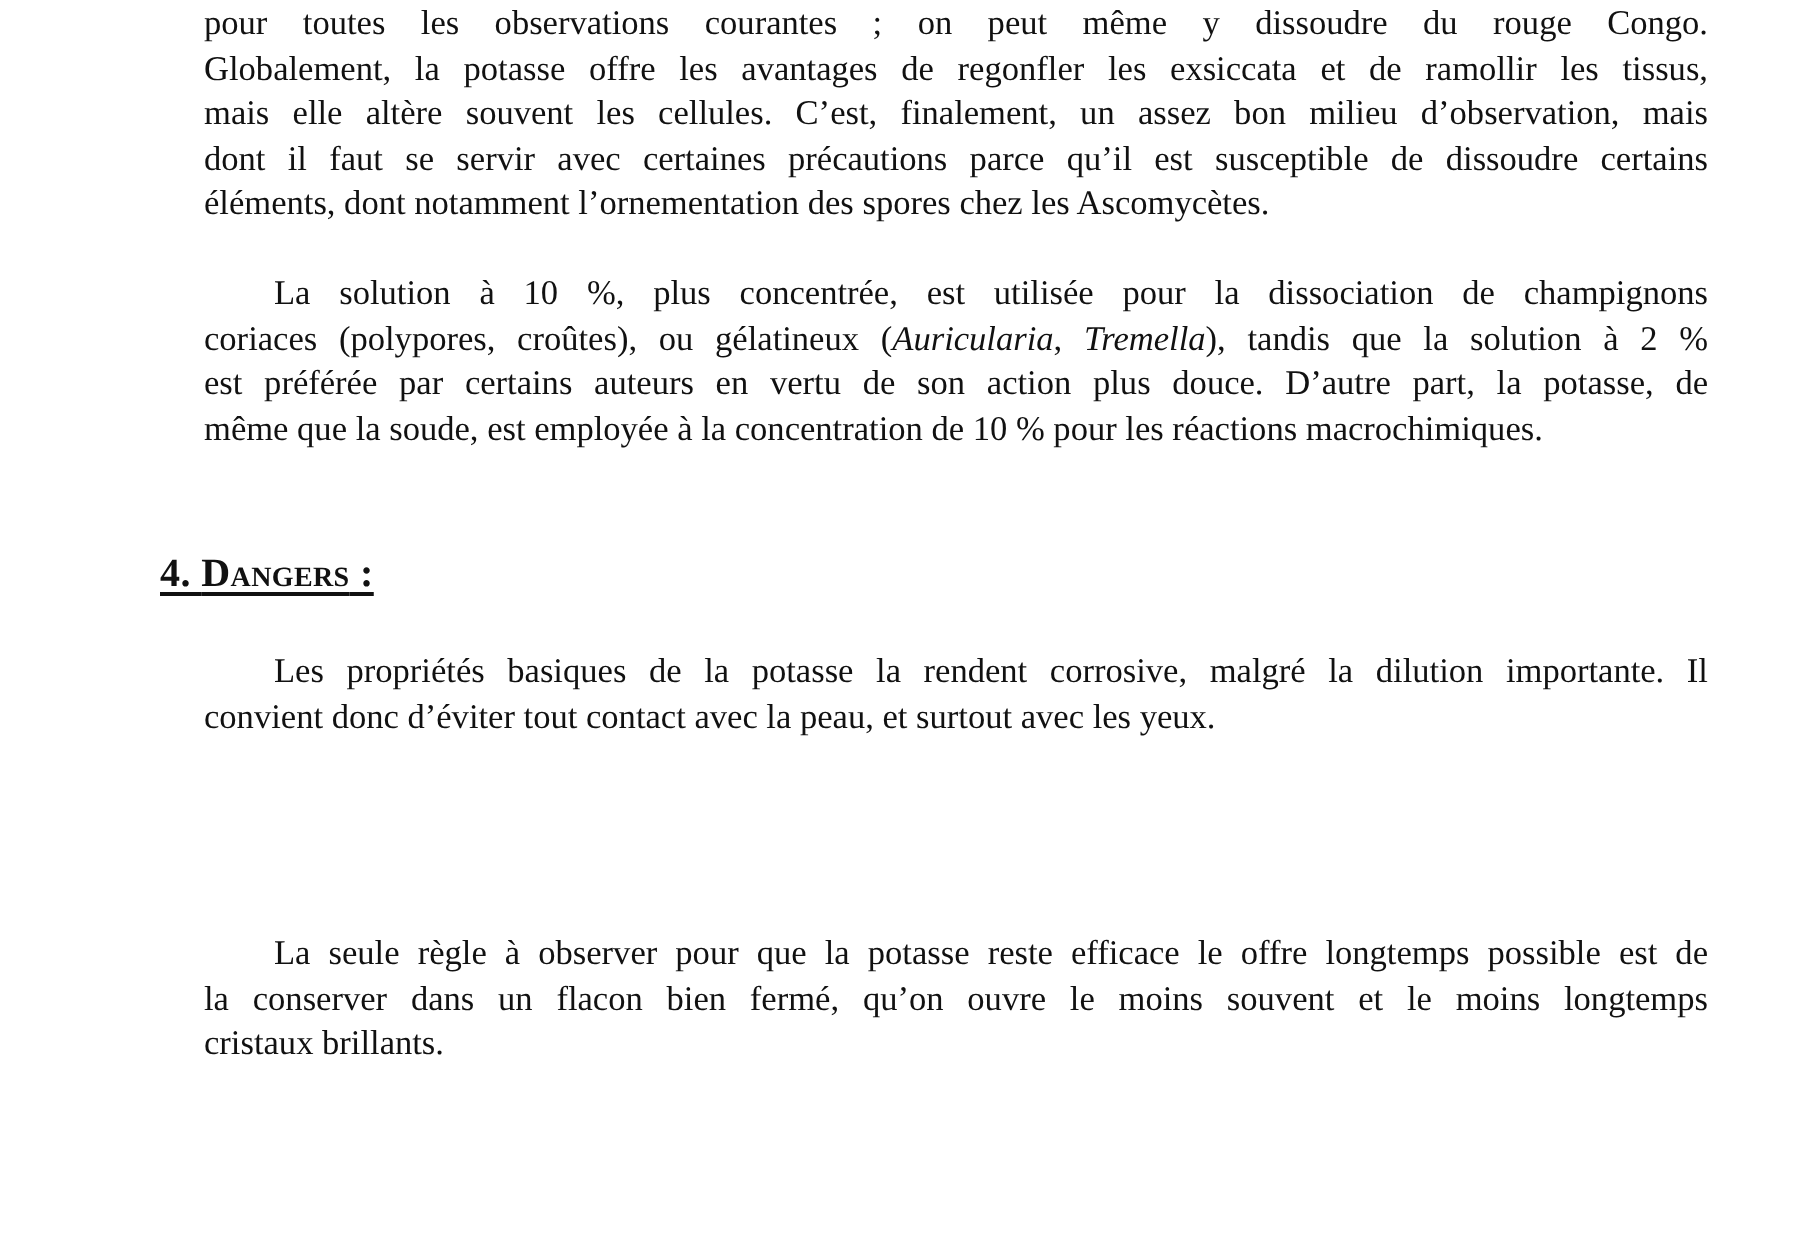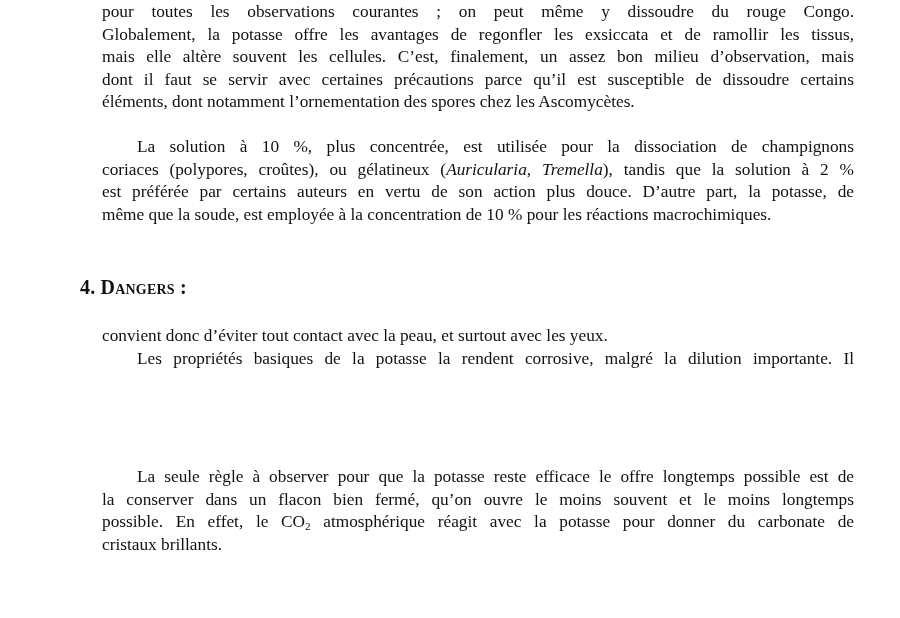--- a/index.html
+++ b/index.html
@@ -44,20 +44,21 @@
     }
     .para .line.indent {
       text-indent: 35px;
     }
     .heading {
       position: absolute;
       left: 80px;
       margin: 0;
       font-size: 20px;
       font-weight: bold;
+      text-decoration: underline;
       text-decoration-thickness: 2px;
       text-underline-offset: 3px;
       letter-spacing: 0.2px;
     }
     .heading .sc {
       font-variant: small-caps;
     }
     i { font-style: italic; }
     sub {
       font-size: 11px;
@@ -81,25 +82,24 @@
   <div class="para" style="top:136px;">
     <span class="line indent">La solution à 10 %, plus concentrée, est utilisée pour la dissociation de champignons</span>
     <span class="line"><span>coriaces (polypores, croûtes), ou gélatineux (</span><i>Auricularia</i><span>, </span><i>Tremella</i><span>), tandis que la solution à 2 %</span></span>
     <span class="line">est préférée par certains auteurs en vertu de son action plus douce. D’autre part, la potasse, de</span>
     <span class="line last">même que la soude, est employée à la concentration de 10 % pour les réactions macrochimiques.</span>
   </div>
 
   <h2 class="heading" style="top:276px;"><span>4. </span><span class="sc">Dangers</span><span> :</span></h2>
 
   <div class="para" style="top:325px;">
+    <span class="line indent">Les propriétés basiques de la potasse la rendent corrosive, malgré la dilution importante. Il</span>
     <span class="line last">convient donc d’éviter tout contact avec la peau, et surtout avec les yeux.</span>
-    <span class="line indent">Les propriétés basiques de la potasse la rendent corrosive, malgré la dilution importante. Il</span>
   </div>
 
 
   <div class="para" style="top:466px;">
     <span class="line indent">La seule règle à observer pour que la potasse reste efficace le offre longtemps possible est de</span>
     <span class="line">la conserver dans un flacon bien fermé, qu’on ouvre le moins souvent et le moins longtemps</span>
-    <span class="line"><span>possible. En effet, le CO</span><sub>2</sub><span> atmosphérique réagit avec la potasse pour donner du carbonate de</span></span>
     <span class="line last">cristaux brillants.</span>
   </div>
 
 </div>
 
 </body></html>

